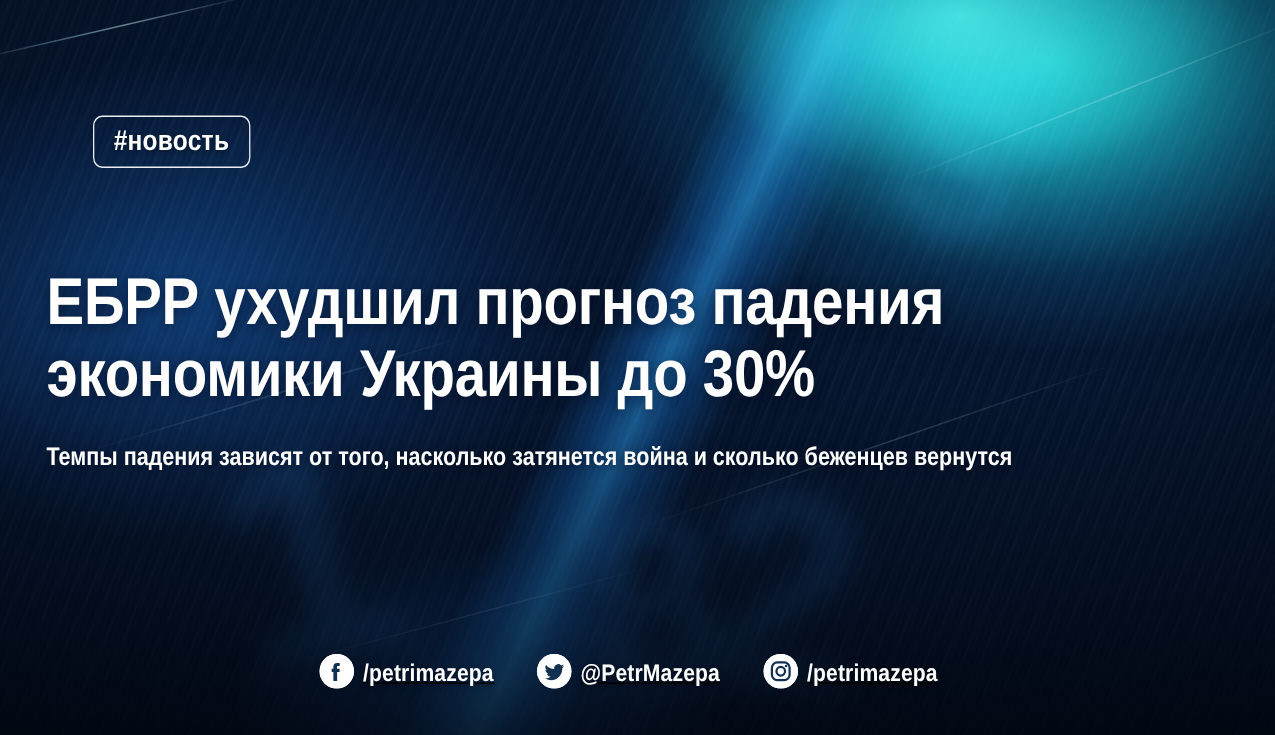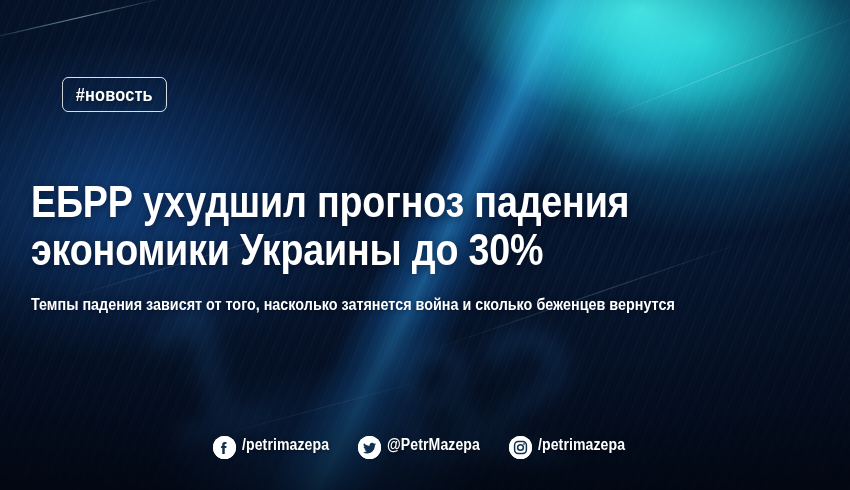--- a/index.html
+++ b/index.html
@@ -249,22 +249,23 @@
     left: 0;
     right: 0;
     top: 436px;
     display: flex;
     justify-content: center;
     align-items: center;
     gap: 17px;
   }
   .social-item {
     display: flex;
-    align-items: flex-start;
+    align-items: flex-end;
     gap: 6px;
+    text-decoration: underline;
   }
   .social-icon {
     width: 23px;
     height: 23px;
     flex: 0 0 23px;
     border-radius: 50%;
     background: #ffffff;
     display: flex;
     align-items: center;
     justify-content: center;

